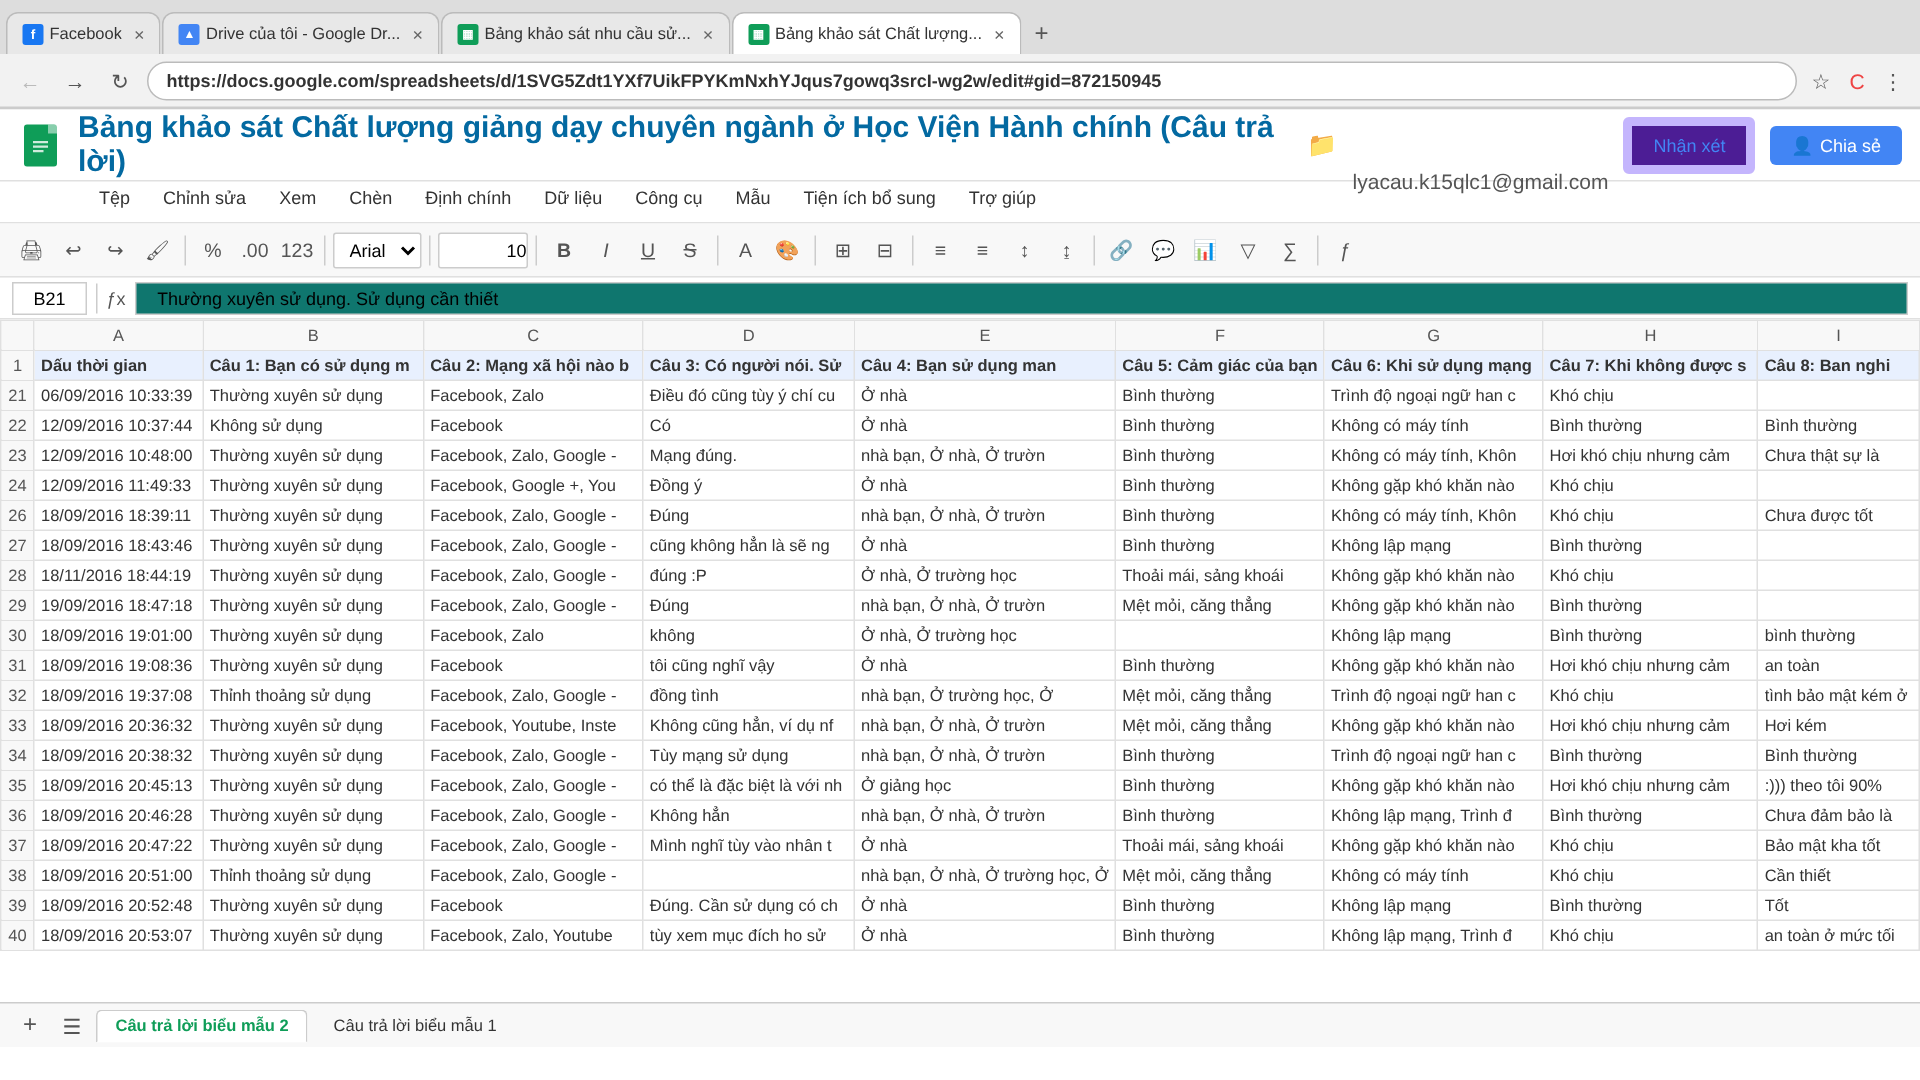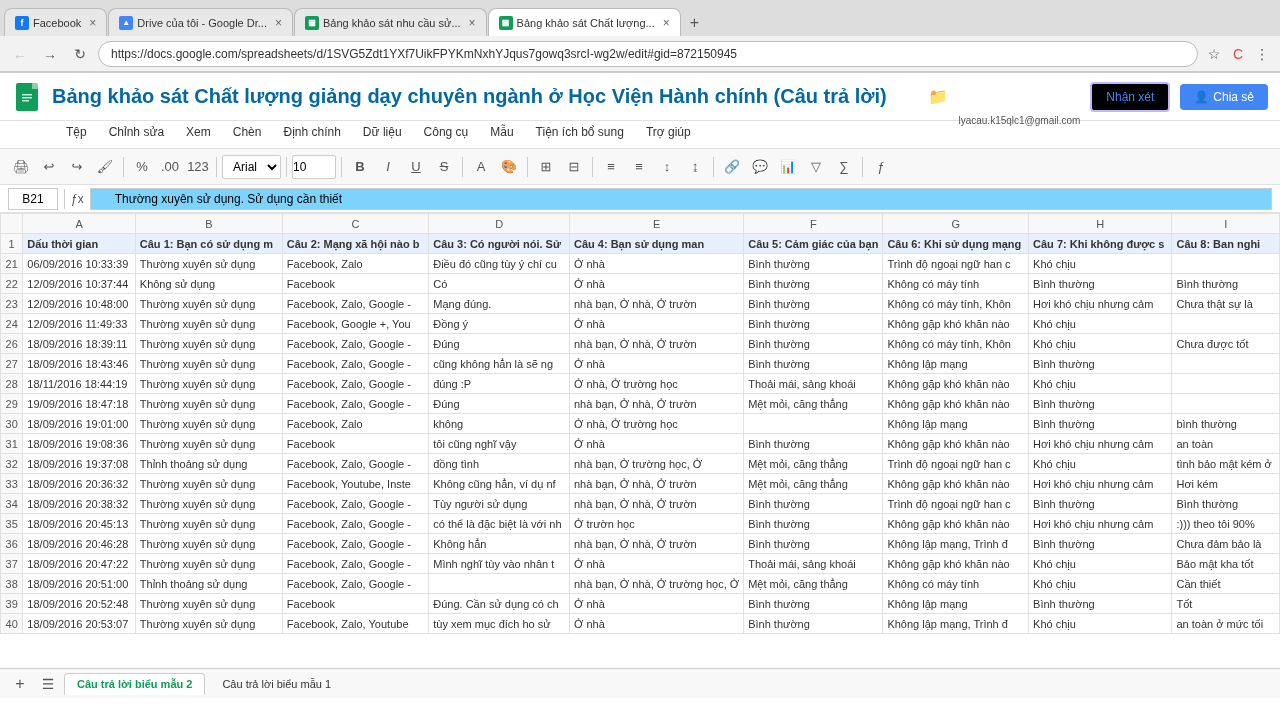--- a/index.html
+++ b/index.html
@@ -13,57 +13,57 @@
     .tab .tab-favicon { width: 14px; height: 14px; background: #1877f2; border-radius: 2px; flex-shrink: 0; display: flex; align-items: center; justify-content: center; color: white; font-size: 9px; font-weight: bold; }
     .tab .tab-favicon.drive { background: #34a853; }
     .tab .tab-favicon.sheets { background: #0f9d58; }
     .tab .tab-label { overflow: hidden; text-overflow: ellipsis; white-space: nowrap; }
     .tab .tab-close { margin-left: 4px; color: #666; font-size: 12px; cursor: pointer; }
     .tab-new { padding: 4px 8px; cursor: pointer; color: #555; font-size: 16px; }
 
     .address-bar-row { display: flex; align-items: center; height: 36px; padding: 4px 8px; gap: 6px; background: #f2f2f2; border-bottom: 1px solid #ccc; }
     .nav-btn { width: 24px; height: 24px; border: none; background: transparent; cursor: pointer; color: #555; font-size: 14px; display: flex; align-items: center; justify-content: center; border-radius: 50%; }
     .nav-btn.disabled { color: #bbb; cursor: default; }
-    .address-box { flex: 1; height: 26px; border: 1px solid #bbb; border-radius: 13px; background: white; display: flex; align-items: center; padding: 0 12px; font-size: 12px; color: #333; }
+    .address-box { flex: 1; height: 26px; border: 1px solid #bbb; border-radius: 13px; background: white; display: flex; align-items: center; padding: 0 12px; font-size: 12px; color: #333; font-weight: bold; }
     .address-icons { display: flex; gap: 4px; align-items: center; }
     .addr-icon { width: 20px; height: 20px; display: flex; align-items: center; justify-content: center; cursor: pointer; color: #555; font-size: 14px; }
 
     
     .sheets-app { background: #fff; }
     .sheets-header { display: flex; align-items: center; height: 48px; padding: 0 12px; gap: 10px; border-bottom: 1px solid #e0e0e0; }
     .sheets-logo { width: 30px; height: 38px; display: flex; flex-direction: column; align-items: center; justify-content: center; }
     .logo-icon { width: 22px; height: 28px; background: #0f9d58; border-radius: 2px; display: flex; align-items: center; justify-content: center; color: white; font-size: 10px; position: relative; }
     .logo-icon::after { content: ''; position: absolute; top: 0; right: 0; width: 6px; height: 6px; background: white; opacity: 0.5; }
     .sheets-title { font-size: 20px; color: #0369a1; flex: 1; font-weight: normal; }
     .sheets-title span { font-weight: bold; }
     .folder-icon { color: #777; cursor: pointer; font-size: 16px; }
     .header-right { display: flex; align-items: center; gap: 10px; }
-    .user-email { font-size: 10px; color: #555; margin-top: 48px; }
-    .review-btn { padding: 6px 14px; border: 2px solid #c4b5fd; color: #4285f4; background: #000000; border-radius: 4px; cursor: pointer; font-size: 12px; }
+    .user-email { font-size: 14px; color: #555; margin-top: 48px; }
+    .review-btn { padding: 6px 14px; border: 6px solid #c4b5fd; color: #4285f4; background: #4c1d95; border-radius: 4px; cursor: pointer; font-size: 12px; }
     .share-btn { padding: 6px 14px; background: #4285f4; color: white; border: none; border-radius: 4px; cursor: pointer; font-size: 12px; display: flex; align-items: center; gap: 4px; }
 
     
     .menu-bar { display: flex; align-items: flex-start; height: 28px; padding: 0 56px; gap: 2px; border-bottom: 1px solid #e0e0e0; }
     .menu-item { padding: 4px 10px; cursor: pointer; border-radius: 4px; color: #333; font-size: 12px; }
 
     
     .toolbar { display: flex; align-items: center; height: 36px; padding: 0 8px; gap: 2px; border-bottom: 1px solid #e0e0e0; background: #f8f8f8; }
     .tb-btn { width: 26px; height: 26px; display: flex; align-items: center; justify-content: center; cursor: pointer; border-radius: 3px; color: #555; font-size: 13px; border: none; background: transparent; }
     .tb-separator { width: 1px; height: 20px; background: #ccc; margin: 0 3px; }
     .font-select { height: 24px; border: 1px solid #ccc; padding: 0 6px; font-size: 12px; border-radius: 2px; background: white; cursor: pointer; }
-    .font-size-input { width: 44px; height: 24px; border: 1px solid #ccc; text-align: left; font-size: 12px; border-radius: 2px; }
+    .font-size-input { width: 60px; height: 24px; border: 1px solid #ccc; text-align: right; font-size: 12px; border-radius: 2px; }
     .bold { font-weight: bold; }
     .italic { font-style: italic; }
 
     
     .formula-bar { display: flex; align-items: center; height: 28px; border-bottom: 1px solid #e0e0e0; padding: 0 8px; gap: 6px; }
     .cell-ref { width: 50px; height: 22px; border: 1px solid #ccc; text-align: center; font-size: 12px; padding: 0 4px; }
     .formula-sep { width: 1px; height: 20px; background: #ccc; }
     .formula-icon { color: #555; font-size: 12px; cursor: pointer; }
-    .formula-content { flex: 1; height: 22px; border: 1px solid #ccc; padding: 0 24px; font-size: 12px; background: #7dd3fc; }
+    .formula-content { flex: 1; height: 22px; border: 1px solid #ccc; padding: 0 14px; font-size: 12px; background: #0f766e; }
 
     
     .spreadsheet-container { display: flex; flex-direction: column; overflow: hidden; }
     .sheet-grid { overflow: auto; position: relative; }
 
     table.grid { border-collapse: collapse; font-size: 11px; table-layout: fixed; }
     table.grid th, table.grid td {
       border: 1px solid #e0e0e0;
       padding: 2px 4px;
       white-space: nowrap;
@@ -423,34 +423,34 @@
       <td>Mệt mỏi, căng thẳng</td>
       <td>Không gặp khó khăn nào</td>
       <td>Hơi khó chịu nhưng cảm</td>
       <td>Hơi kém</td>
     </tr>
             <tr>
       <td class="row-header">34</td>
       <td>18/09/2016 20:38:32</td>
       <td>Thường xuyên sử dụng</td>
       <td>Facebook, Zalo, Google -</td>
-      <td>Tùy người sử dụng</td>
+      <td>Tùy mạng sử dụng</td>
       <td>nhà bạn, Ở nhà, Ở trườn</td>
       <td>Bình thường</td>
       <td>Trình độ ngoại ngữ han c</td>
       <td>Bình thường</td>
       <td>Bình thường</td>
     </tr>
             <tr>
       <td class="row-header">35</td>
       <td>18/09/2016 20:45:13</td>
       <td>Thường xuyên sử dụng</td>
       <td>Facebook, Zalo, Google -</td>
       <td>có thể là đặc biệt là với nh</td>
-      <td>Ở trườn học</td>
+      <td>Ở giảng học</td>
       <td>Bình thường</td>
       <td>Không gặp khó khăn nào</td>
       <td>Hơi khó chịu nhưng cảm</td>
       <td>:))) theo tôi 90%</td>
     </tr>
             <tr>
       <td class="row-header">36</td>
       <td>18/09/2016 20:46:28</td>
       <td>Thường xuyên sử dụng</td>
       <td>Facebook, Zalo, Google -</td>

